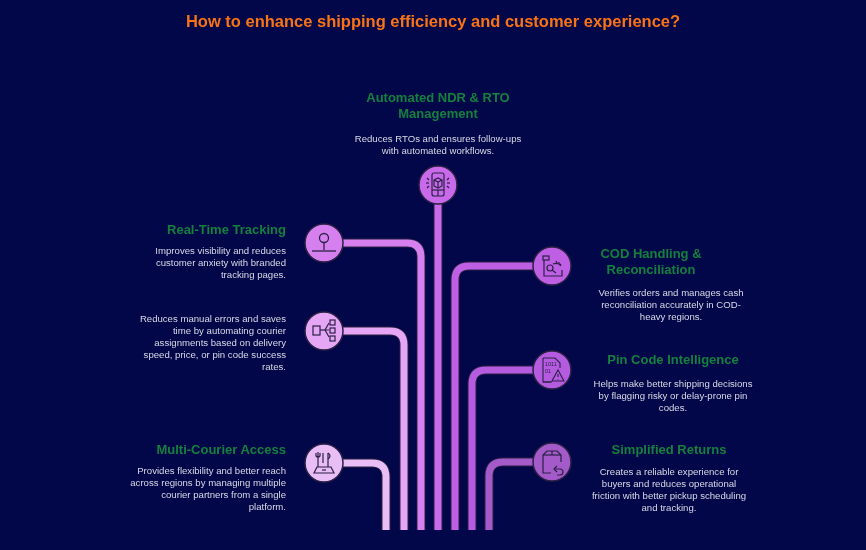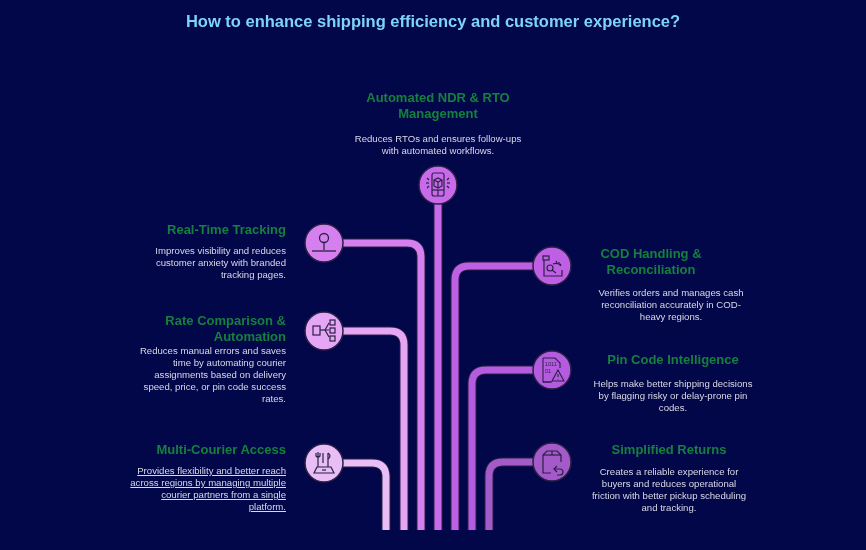--- a/index.html
+++ b/index.html
@@ -5,21 +5,21 @@
     html, body { margin: 0; padding: 0; }
     body {
       width: 866px; height: 550px; overflow: hidden;
       background: #020749;
       font-family: "Liberation Sans", sans-serif;
       color: #ffffff;
       position: relative;
     }
     .title {
       position: absolute; left: 0; top: 12px; width: 866px;
-      text-align: center; font-size: 16.5px; font-weight: bold; color: #7dd3fc;
+      text-align: center; font-size: 16.5px; font-weight: bold; color: #f97316;
     }
     svg.diagram { position: absolute; left: 0; top: 0; }
     .block { position: absolute; }
     .block h3 {
       margin: 0; font-size: 13px; font-weight: bold; line-height: 16px; color: #15803d;
     }
     .block p {
       margin: 0; font-size: 9.6px; line-height: 12px; color: #d9d9e6;
     }
     .left { text-align: right; }
@@ -146,27 +146,26 @@
   <h3>Automated NDR &amp; RTO Management</h3>
   <p style="margin-top:11px;">Reduces RTOs and ensures follow-ups with automated workflows.</p>
 </div>
 
 <div class="block left" style="left:138px; top:222px; width:148px;">
   <h3>Real-Time Tracking</h3>
   <p style="margin-top:7px;">Improves visibility and reduces customer anxiety with branded tracking pages.</p>
 </div>
 
 <div class="block left" style="left:128px; top:313px; width:158px;">
-  <h3 style="padding-left:30px;">Rate Comparison &amp; Automation</h3>
   <p style="margin-top:0;">Reduces manual errors and saves time by automating courier assignments based on delivery speed, price, or pin code success rates.</p>
 </div>
 
 <div class="block left" style="left:124px; top:442px; width:162px;">
   <h3>Multi-Courier Access</h3>
-  <p style="margin-top:7px;text-decoration:underline;">Provides flexibility and better reach across regions by managing multiple courier partners from a single platform.</p>
+  <p style="margin-top:7px;">Provides flexibility and better reach across regions by managing multiple courier partners from a single platform.</p>
 </div>
 
 <div class="block right" style="left:591px; top:246px; width:160px;">
   <h3 style="padding-right:40px;">COD Handling &amp; Reconciliation</h3>
   <p style="margin-top:9px;">Verifies orders and manages cash reconciliation accurately in COD-heavy regions.</p>
 </div>
 
 <div class="block right" style="left:591px; top:352px; width:164px;">
   <h3>Pin Code Intelligence</h3>
   <p style="margin-top:10px;">Helps make better shipping decisions by flagging risky or delay-prone pin codes.</p>

